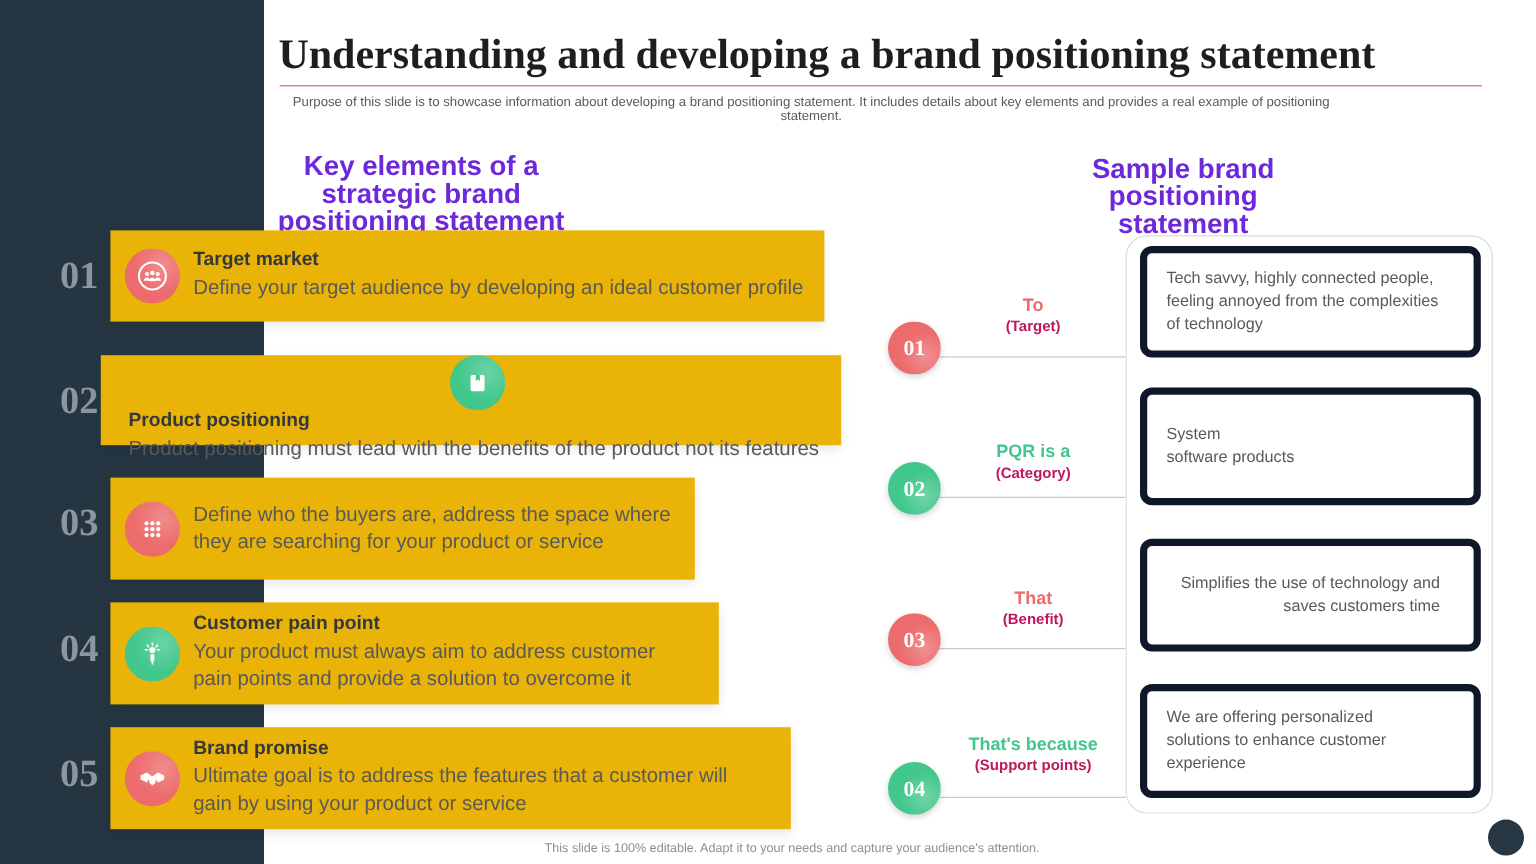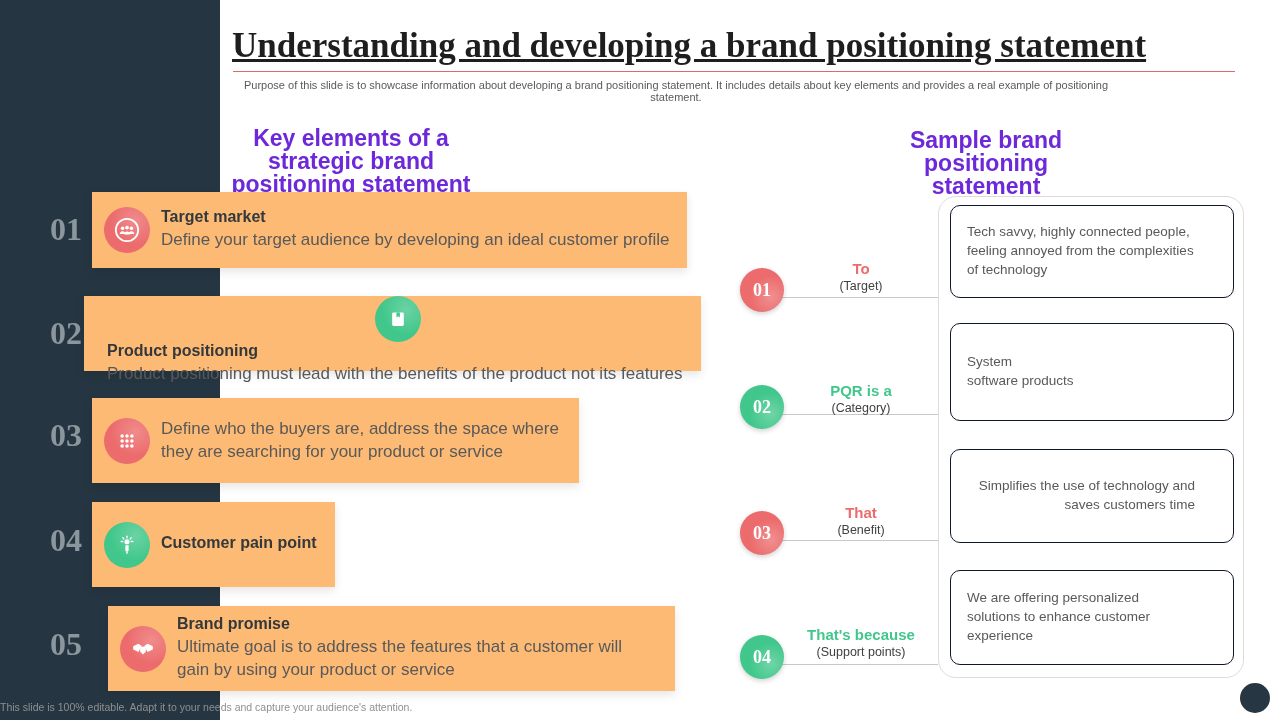--- a/index.html
+++ b/index.html
@@ -5,57 +5,57 @@
   * { margin:0; padding:0; box-sizing:border-box; }
   html,body { width:1280px; height:720px; }
   body { font-family:"Liberation Sans", sans-serif; background:#ffffff; position:relative; overflow:hidden; }
   .slide { position:absolute; left:0; top:0; width:1280px; height:720px; background:#ffffff; }
 
   .sidebar { position:absolute; left:0; top:0; width:220px; height:720px; background:#253642; }
   .side-num { position:absolute; left:34px; width:64px; text-align:center;
               font-family:"Liberation Serif", serif; font-weight:bold; font-size:32px; color:#8C969D; }
 
   .title { position:absolute; left:232px; top:26px; width:1000px;
-           font-family:"Liberation Serif", serif; font-weight:bold; font-size:35px; color:#1e1e1e; white-space:nowrap;text-decoration:underline; }
+           font-family:"Liberation Serif", serif; font-weight:bold; font-size:35px; color:#1e1e1e; white-space:nowrap; }
   .title-underline { position:absolute; left:233px; top:71px; width:1002px; height:1px; background:#dc6a6a; }
   .subtitle { position:absolute; left:220px; top:79px; width:912px; text-align:center;
               font-size:11px; color:#5a5a5a; }
 
   .col-heading { position:absolute; font-size:23px; font-weight:bold; color:#6d28d9; text-align:center; line-height:23px; }
   .heading-left { left:216px; top:127px; width:270px; }
   .heading-right { left:886px; top:129px; width:200px; }
 
-  .key-card { position:absolute; background:#fdba74; display:flex; align-items:center;
+  .key-card { position:absolute; background:#eab308; display:flex; align-items:center;
               box-shadow:0 4px 9px rgba(0,0,0,0.10); padding-left:12px; z-index:2; }
   .icon-circle { width:46px; height:46px; border-radius:50%; flex:0 0 46px;
                  display:flex; align-items:center; justify-content:center;
                  background-image:radial-gradient(circle at 68% 30%, rgba(255,255,255,0.22), rgba(255,255,255,0) 55%); }
   .icon-circle svg { width:28px; height:28px; }
   .key-text { margin-left:11px; padding-right:18px; }
   .key-title { font-size:16px; font-weight:bold; color:#33383c; margin-bottom:3px; }
   .key-desc { font-size:17px; color:#595959; line-height:1.35; }
 
   .step-circle { position:absolute; left:740px; width:44px; height:44px; border-radius:50%;
                  display:flex; align-items:center; justify-content:center; z-index:3;
                  font-family:"Liberation Serif", serif; font-weight:bold; font-size:18px; color:#ffffff;
                  background-image:radial-gradient(circle at 70% 65%, rgba(255,255,255,0.25), rgba(255,255,255,0) 50%);
                  box-shadow:0 2px 5px rgba(0,0,0,0.18); }
-  .step-labels { position:absolute; left:781px; width:160px; text-align:center; z-index:2;margin-top:14px; }
+  .step-labels { position:absolute; left:781px; width:160px; text-align:center; z-index:2; }
   .step-label { font-size:15px; font-weight:bold; }
-  .step-sublabel { font-size:12.5px; color:#404040; margin-top:2px; }
+  .step-sublabel { font-size:12.5px; color:#be185d; margin-top:2px;font-weight:bold; }
   .connector { position:absolute; left:762px; width:176px; height:1px; background:#c9c9c9; z-index:1; }
 
   .statements-frame { position:absolute; left:938px; top:196px; width:306px; height:482px;
                       border:1px solid #dcdcdc; border-radius:18px; background:#ffffff; z-index:2; }
-  .statement-card { position:absolute; left:950px; width:284px; border:1px solid #0f172a; border-radius:10px;
+  .statement-card { position:absolute; left:950px; width:284px; border:6px solid #0f172a; border-radius:10px;
                     background:#ffffff; display:flex; align-items:center; padding:0 16px; z-index:3; }
   .statement-text { font-size:13.5px; color:#595959; line-height:1.4; max-width:228px; white-space:pre-line; }
 
-  .footer { position:absolute; left:0; top:701px; width:1280px; text-align:left;
-            font-size:10.5px; color:#8f8f8f; }
+  .footer { position:absolute; left:0; top:701px; width:1280px; text-align:center;
+            font-size:10.5px; color:#8f8f8f;padding-left:40px; }
   .corner-dot { position:absolute; left:1240px; top:683px; width:30px; height:30px; border-radius:50%; background:#263642; }
 </style>
 </head>
 <body>
 
 <div class="slide">
 
   <div class="sidebar">
     <div class="side-num" style="top:211px">01</div>
     <div class="side-num" style="top:315px">02</div>
@@ -132,24 +132,25 @@
             <line x1="15.6" y1="5.7" x2="14.7" y2="6.9"></line>
             <line x1="7" y1="9" x2="8.4" y2="9"></line>
             <line x1="15.6" y1="9" x2="17" y2="9"></line>
           </g>
           <circle cx="12" cy="9.2" r="2.2" fill="#fff"></circle>
           <path d="M10.6 12.2h2.8v5h-0.8v2.3h-1.2v-2.3h-0.8z" fill="#fff"></path>
         </svg>
     </div>
     <div class="key-text">
       <div class="key-title">Customer pain point</div>
-    </div>
-  </div>
-
-  <div class="key-card" style="left:108px; top:606px; height:85px;">
+      <div class="key-desc" style="max-width:420px">Your product must always aim to address customer pain points and provide a solution to overcome it</div>
+    </div>
+  </div>
+
+  <div class="key-card" style="left:92px; top:606px; height:85px;">
     <div class="icon-circle" style="background-color: rgb(236, 107, 108); color: rgb(236, 107, 108);">
       <svg viewBox="0 0 24 24" fill="#fff">
           <path d="M3.6 9.6l4.4-2.1 3 2-2.9 5.1-4.5-2.1z"></path>
           <path d="M20.4 9.6l-4.4-2.1-3 2 2.9 5.1 4.5-2.1z"></path>
           <circle cx="12" cy="12.4" r="2.5"></circle>
           <path d="M9.4 14.2l2.6 2.6 2.6-2.6-2.6-1.6z"></path>
         </svg>
     </div>
     <div class="key-text">
       <div class="key-title">Brand promise</div>

